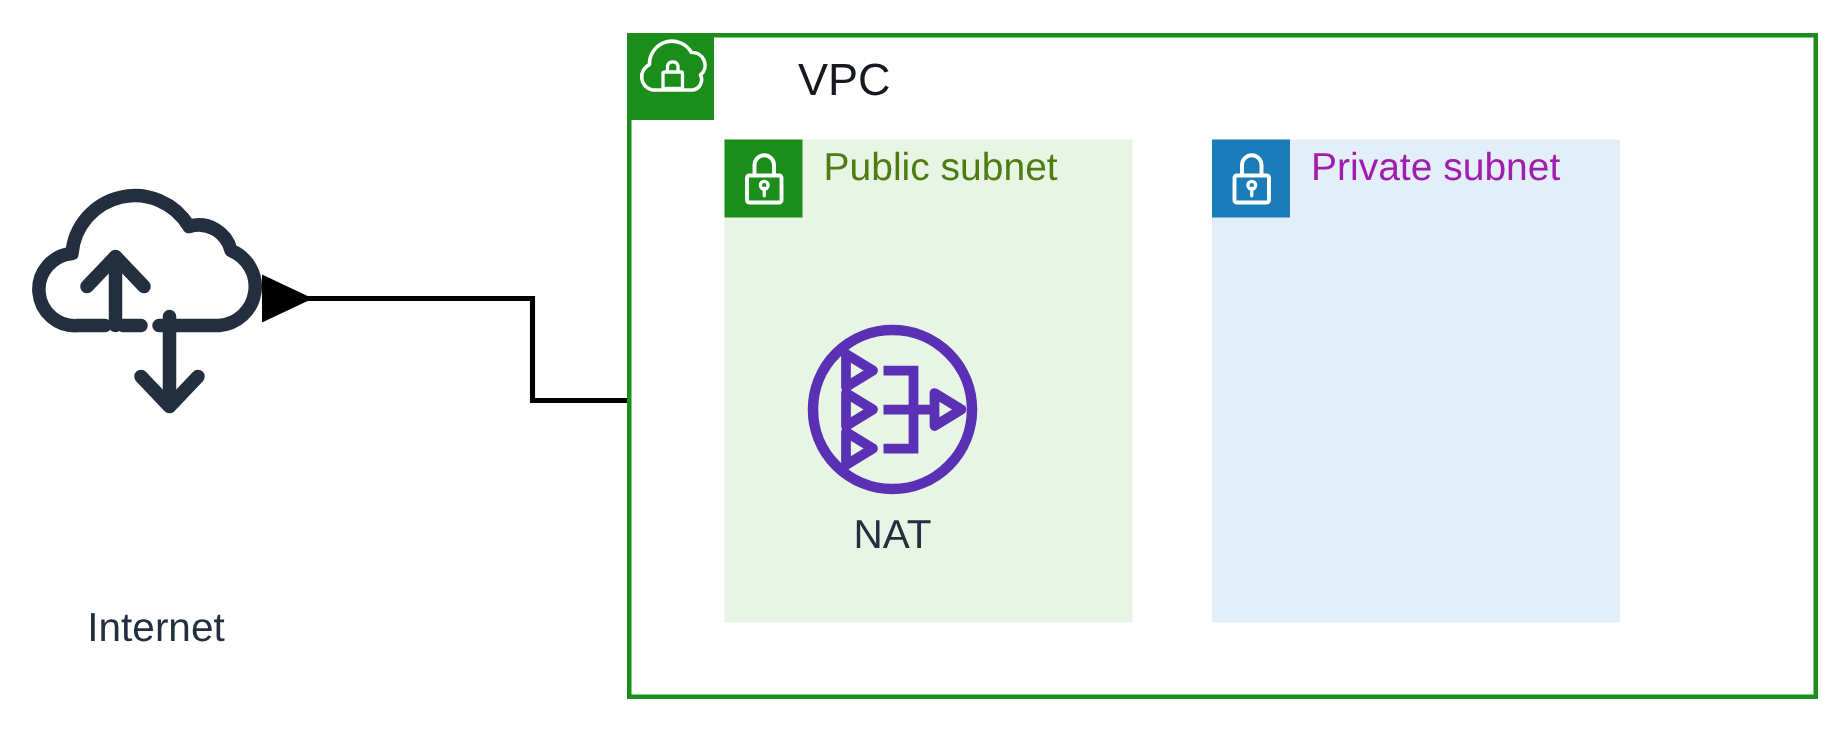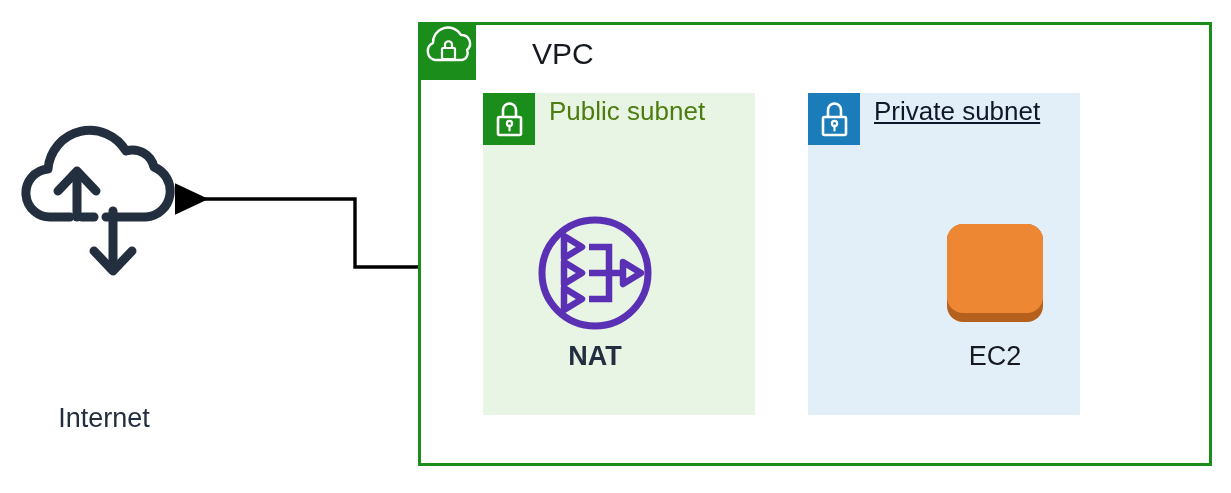--- a/index.html
+++ b/index.html
@@ -111,30 +111,29 @@
 
   .subnet-text {
     position: absolute;
     left: 66px;
     top: 1px;
     line-height: 34px;
     font-size: 26px;
     white-space: nowrap;
   }
   #public-subnet-text { color: #4d7c0f; }
-  #private-subnet-text { color: #0f172a; text-decoration: underline; }
+  #private-subnet-text { color: #a21caf; }
 
   
   #nat-node {
     position: absolute;
     left: 537px;
     top: 215px;
     width: 116px;
     height: 170px;
-    font-weight: bold;
   }
   #nat-icon { position: absolute; left: 0; top: 0; width: 116px; height: 116px; }
   #nat-label {
     position: absolute;
     left: -20px;
     top: 126px;
     width: 156px;
     text-align: center;
     font-size: 27px;
     color: #232f3e;
@@ -283,21 +282,14 @@
         <path d="M 20,24 L 20,17 A 6.5,6.5 0 0 1 33,17 L 33,24" fill="none" stroke="#ffffff" stroke-width="2.6"></path>
         <circle cx="26.5" cy="30.5" r="2.6" fill="none" stroke="#ffffff" stroke-width="2.2"></circle>
         <path d="M 26.5,32.5 L 26.5,37.5" stroke="#ffffff" stroke-width="2.2" stroke-linecap="round"></path>
       </svg>
     </div>
     <div id="private-subnet-text" class="subnet-text">
       <div>Private subnet</div>
     </div>
   </div>
 
-  <div id="ec2-node">
-    <svg id="ec2-icon" viewBox="0 0 100 104" xmlns="http://www.w3.org/2000/svg">
-      <rect x="2" y="2" width="96" height="98" rx="16" fill="#b5601d"></rect>
-      <rect x="2" y="2" width="96" height="89" rx="16" fill="#ed8733"></rect>
-    </svg>
-    <div id="ec2-label">EC2</div>
-  </div>
 
 </div>
 
 </body></html>

